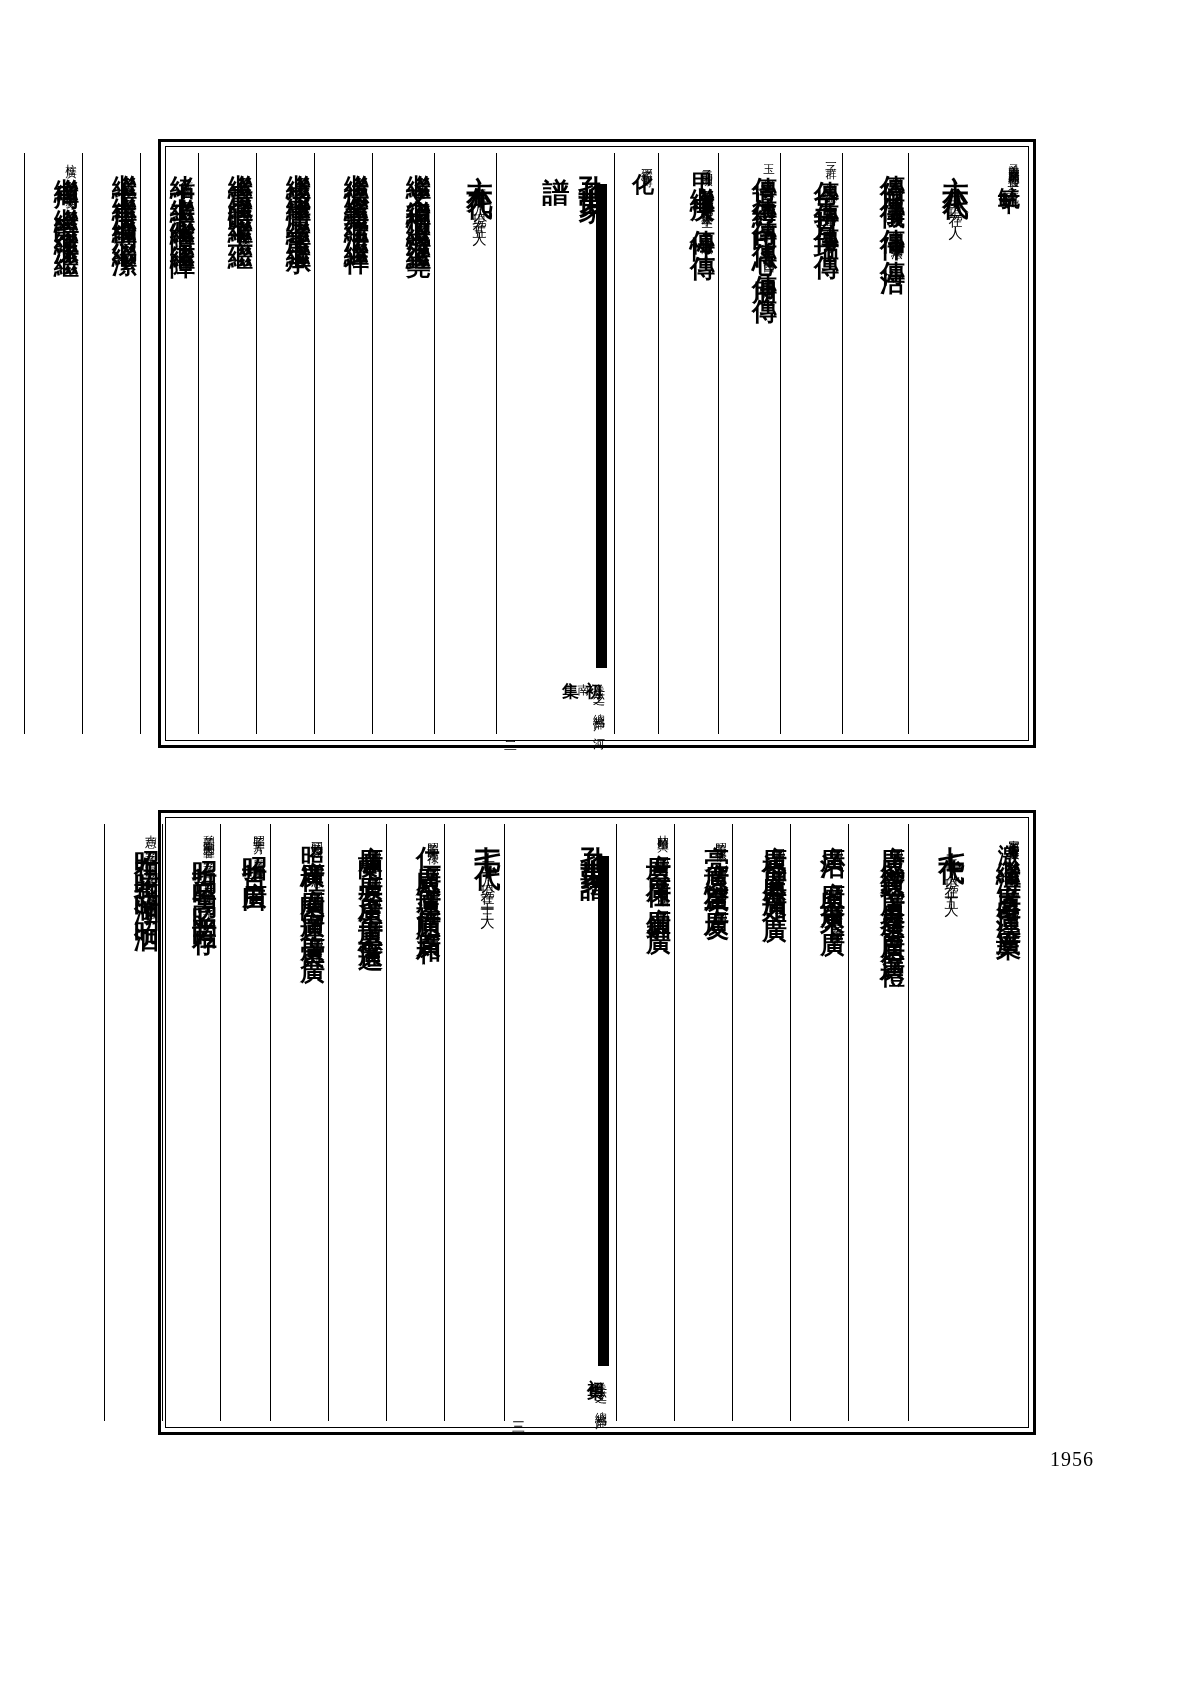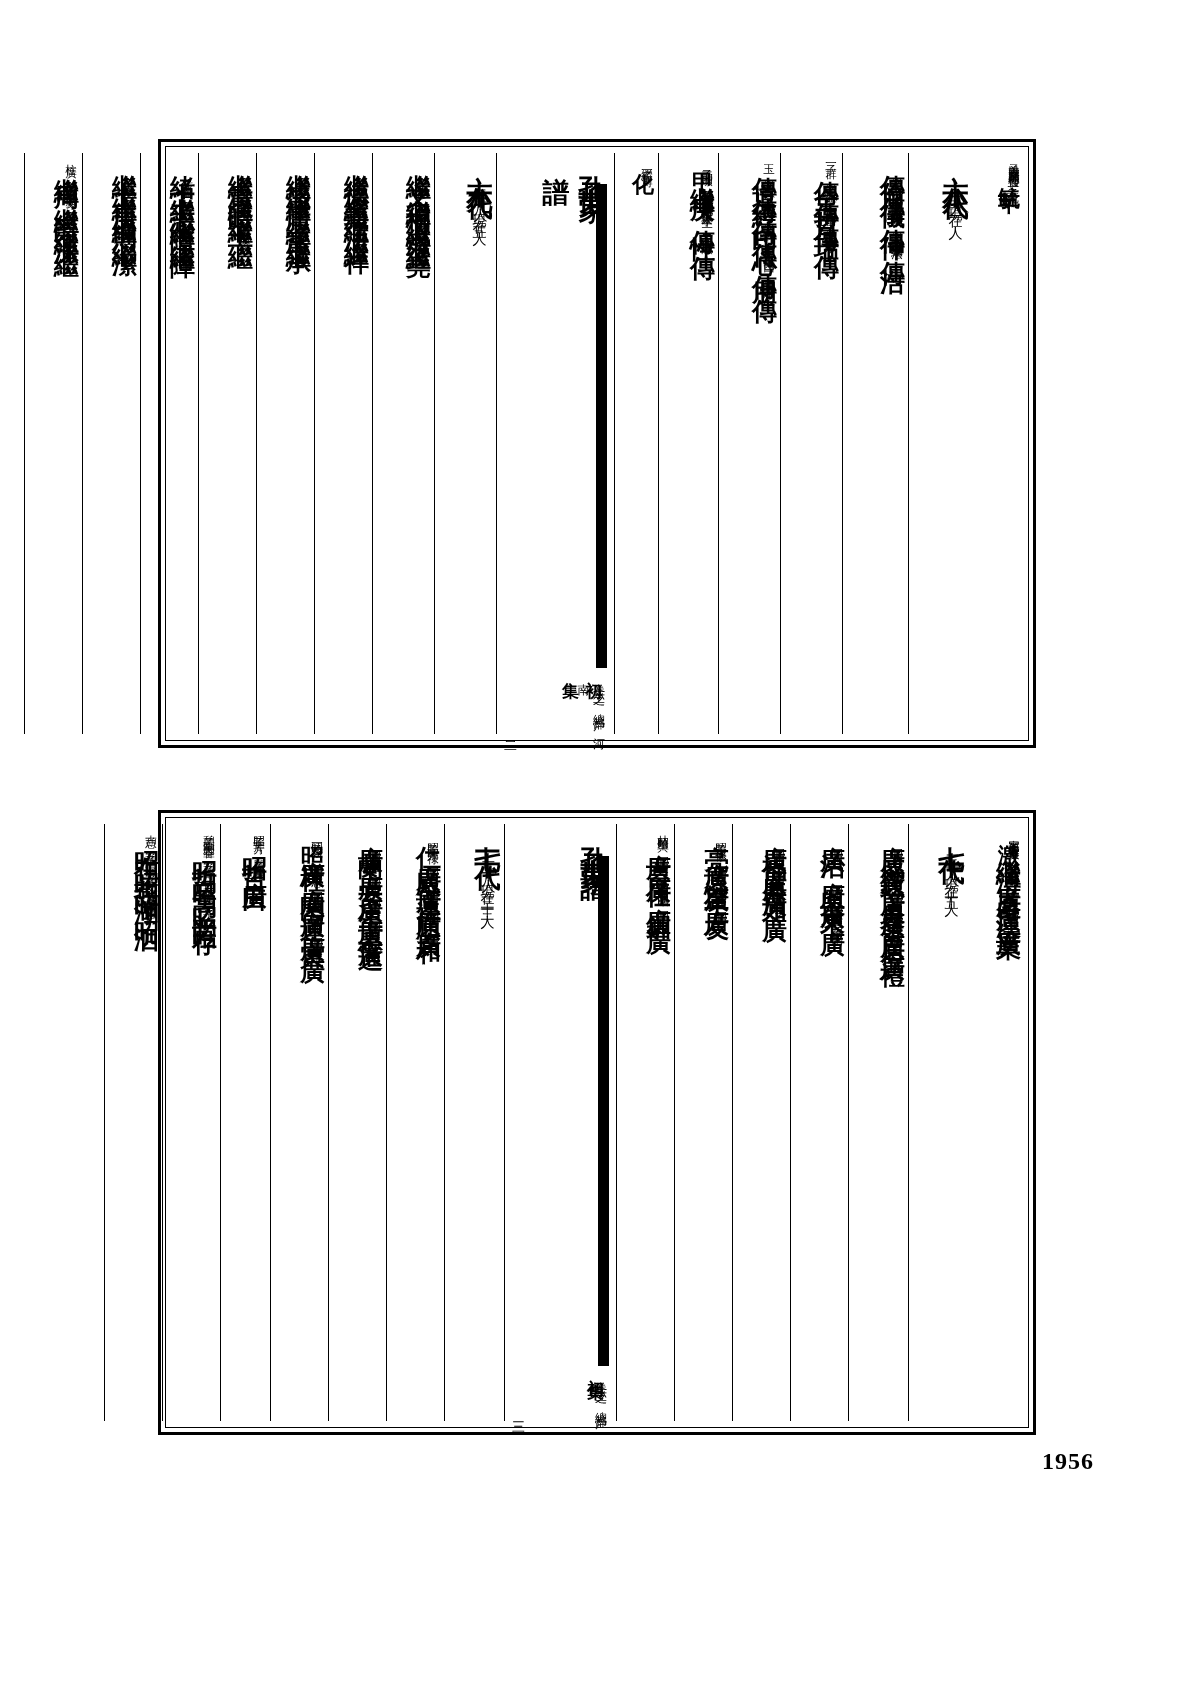--- a/index.html
+++ b/index.html
@@ -149,24 +149,23 @@
     letter-spacing: 6px;
     margin-right: 6px;
     font-weight: normal;
   }
 
   
   #page-number {
     position: absolute;
     right: 96px;
     top: 1448px;
-    font-size: 24px;
+    font-size: 20px;
     letter-spacing: 1px;
     font-family: "Liberation Serif", serif;
-    font-weight: bold;
   }
 </style>
 </head>
 <body>
 
 <div class="panel" id="panel-top">
   <div class="panel-inner">
 
     <div class="col noline" style="width:52px;">
       <div class="notes two">子以義方贈文林郎子二傳心傳性</div>

